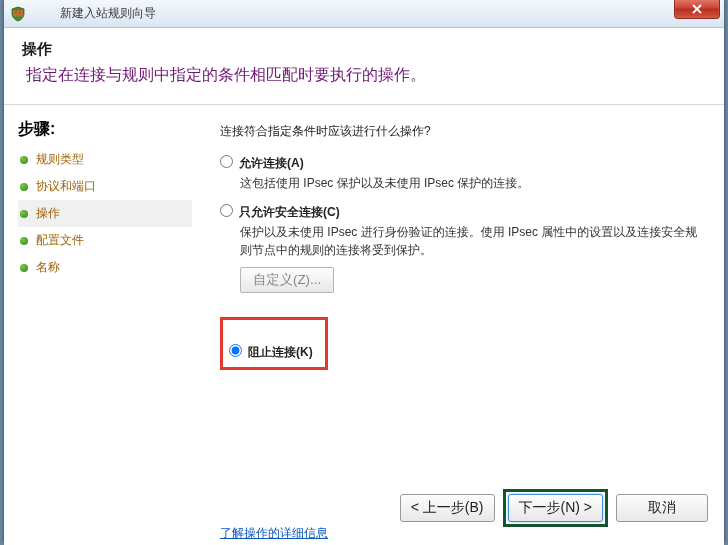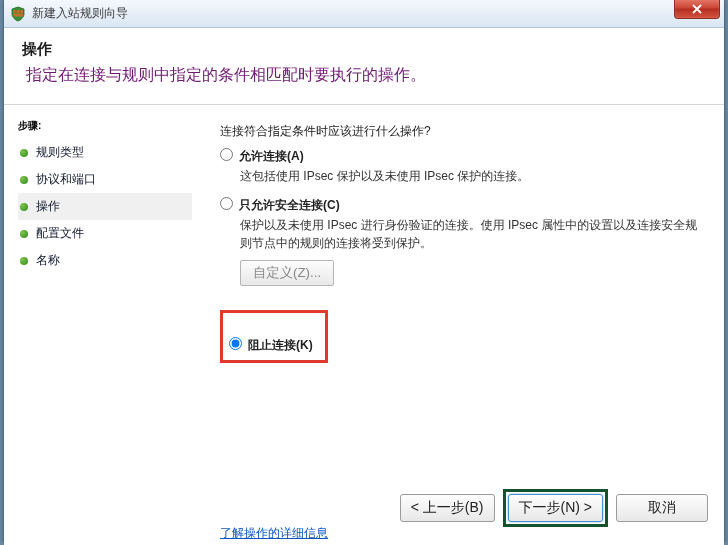--- a/index.html
+++ b/index.html
@@ -22,20 +22,21 @@
     box-shadow: 0 0 4px rgba(0,0,0,.3);
   }
   .titlebar {
     height: 28px;
     background: linear-gradient(#f4f8fc, #d9e6f2);
     border-bottom: 1px solid #b4c7d8;
     display: flex;
     align-items: center;
     padding: 12px 6px;
     position: relative;
+    gap: 28px;
   }
   .titlebar .app-icon {
     width: 16px; height: 16px;
     margin-right: 6px;
     display: inline-block;
   }
   .titlebar .title {
     color: #3b3b3b;
   }
   .close-btn {
@@ -72,48 +73,48 @@
     display: flex;
     height: calc(100% - 28px - 55px - 1px);
     background: #fff;
   }
   .sidebar {
     width: 196px;
     padding: 14px 8px 8px 14px;
   }
   .sidebar .steps-label {
     font-weight: bold;
-    font-size: 10px;
+    font-size: 16px;
     margin-bottom: 6px;
   }
   .step {
     display: flex;
     align-items: center;
     padding: 5px 0 5px 2px;
-    color: #0f172a;
+    color: #a16207;
     cursor: default;
   }
   .step.active {
     background: #f0f0f0;
   }
   .step .bullet {
     width: 8px; height: 8px;
     border-radius: 50%;
     background: radial-gradient(circle at 30% 30%, #7fc24a, #2e8b1f);
     margin-right: 8px;
     flex: none;
   }
   .content {
     flex: 1;
     padding: 18px 24px 8px 20px;
     position: relative;
     color: #222;
   }
   .prompt {
-    margin-bottom: 8px;
+    margin-bottom: 15px;
   }
   .option {
     margin-bottom: 12px;
   }
   .option .row {
     display: flex;
     align-items: flex-start;
   }
   .option input[type=radio] {
     margin: 0 6px 0 0;

